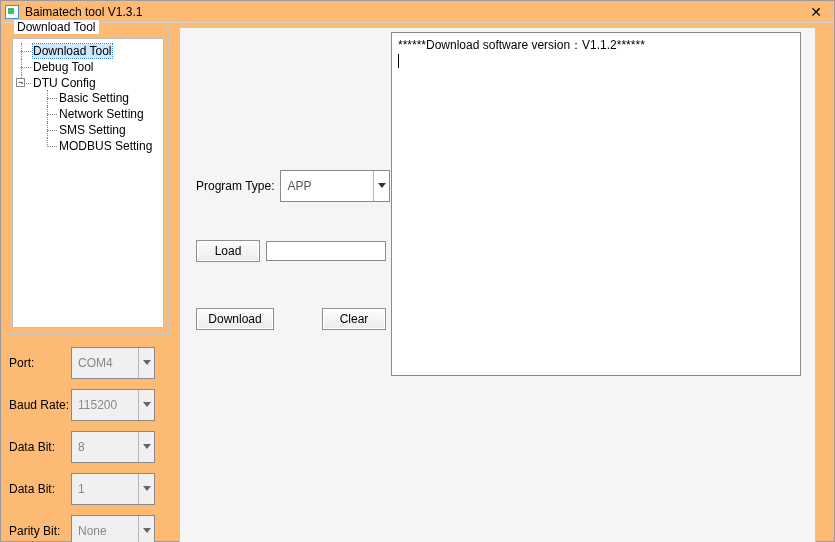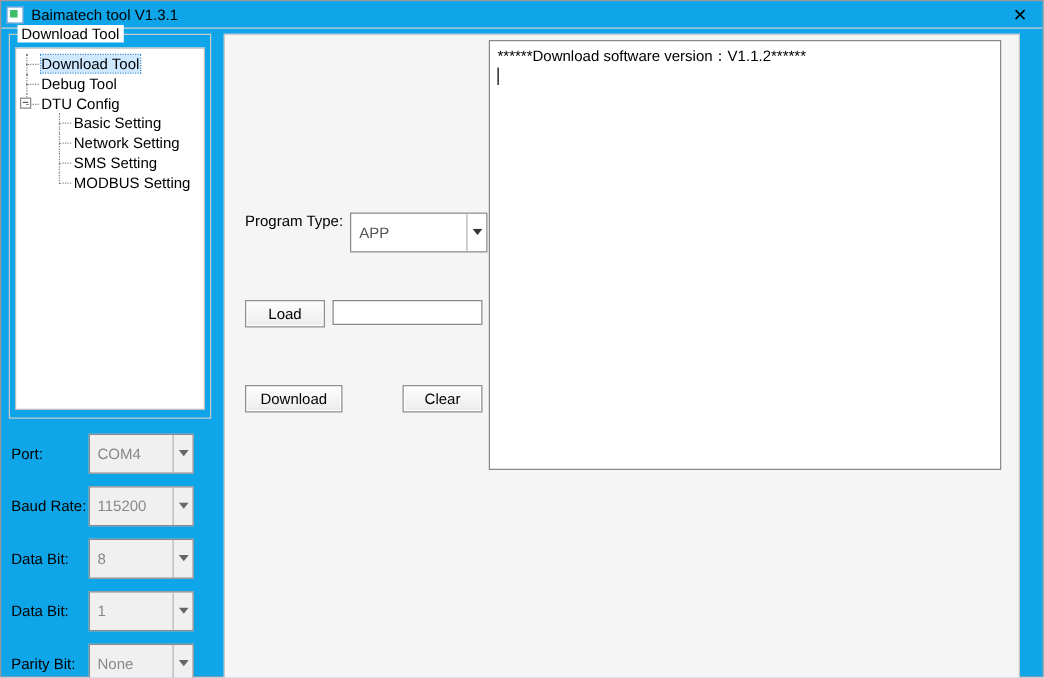--- a/index.html
+++ b/index.html
@@ -8,21 +8,21 @@
     font-family: "Segoe UI", Tahoma, Arial, sans-serif;
     font-size: 12px;
     background: #ffffff;
     color: #000;
   }
   .window {
     width: 835px;
     height: 542px;
     border: 1px solid #9a9a9a;
     position: relative;
-    background: #0ea5e9;
+    background: #fdba74;
     display: flex;
     flex-direction: column;
   }
   .titlebar {
     height: 22px;
     display: flex;
     align-items: center;
     padding: 0 4px;
     border-bottom: 1px solid #d0d0d0;
     font-size: 12px;
@@ -163,20 +163,21 @@
   .main-panel {
     flex: 1;
     margin-left: 10px;
     border: 1px solid #c8c8c8;
     background: #f5f5f5;
     position: relative;
   }
   .form-row {
     position: absolute;
     display: flex;
+    align-items: center;
     gap: 6px;
   }
   .text-input {
     height: 20px;
     border: 1px solid #8a8a8a;
     background: #fff;
     padding: 0 4px;
     font-family: inherit;
     font-size: 12px;
   }

